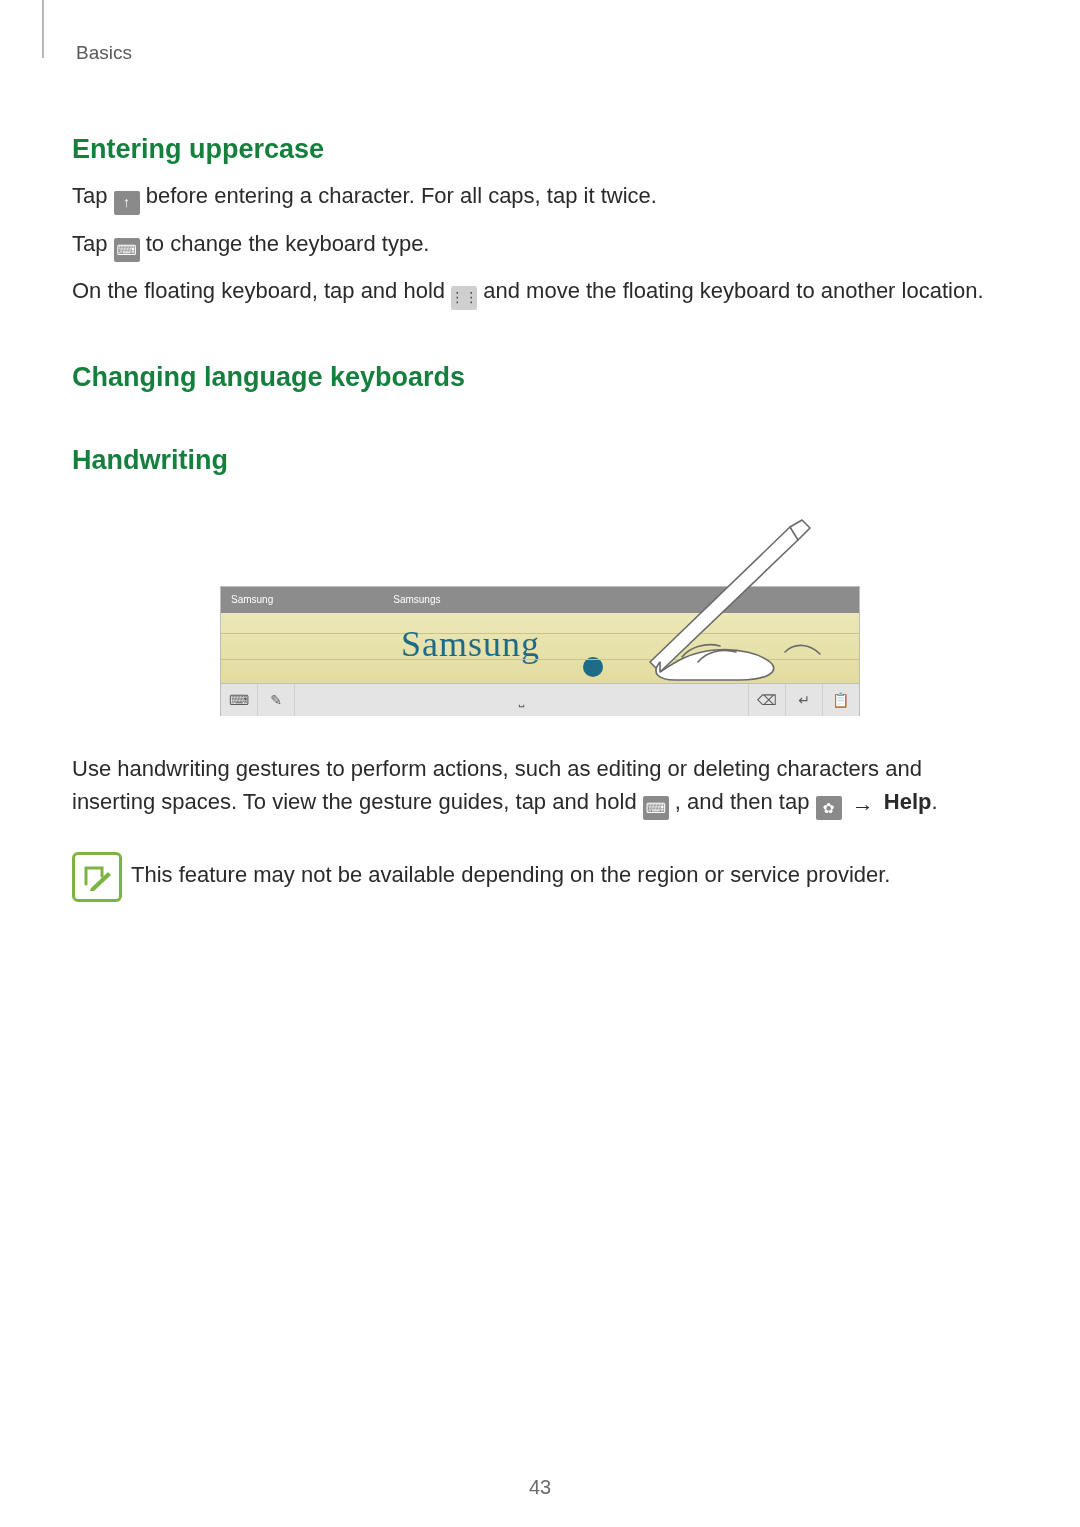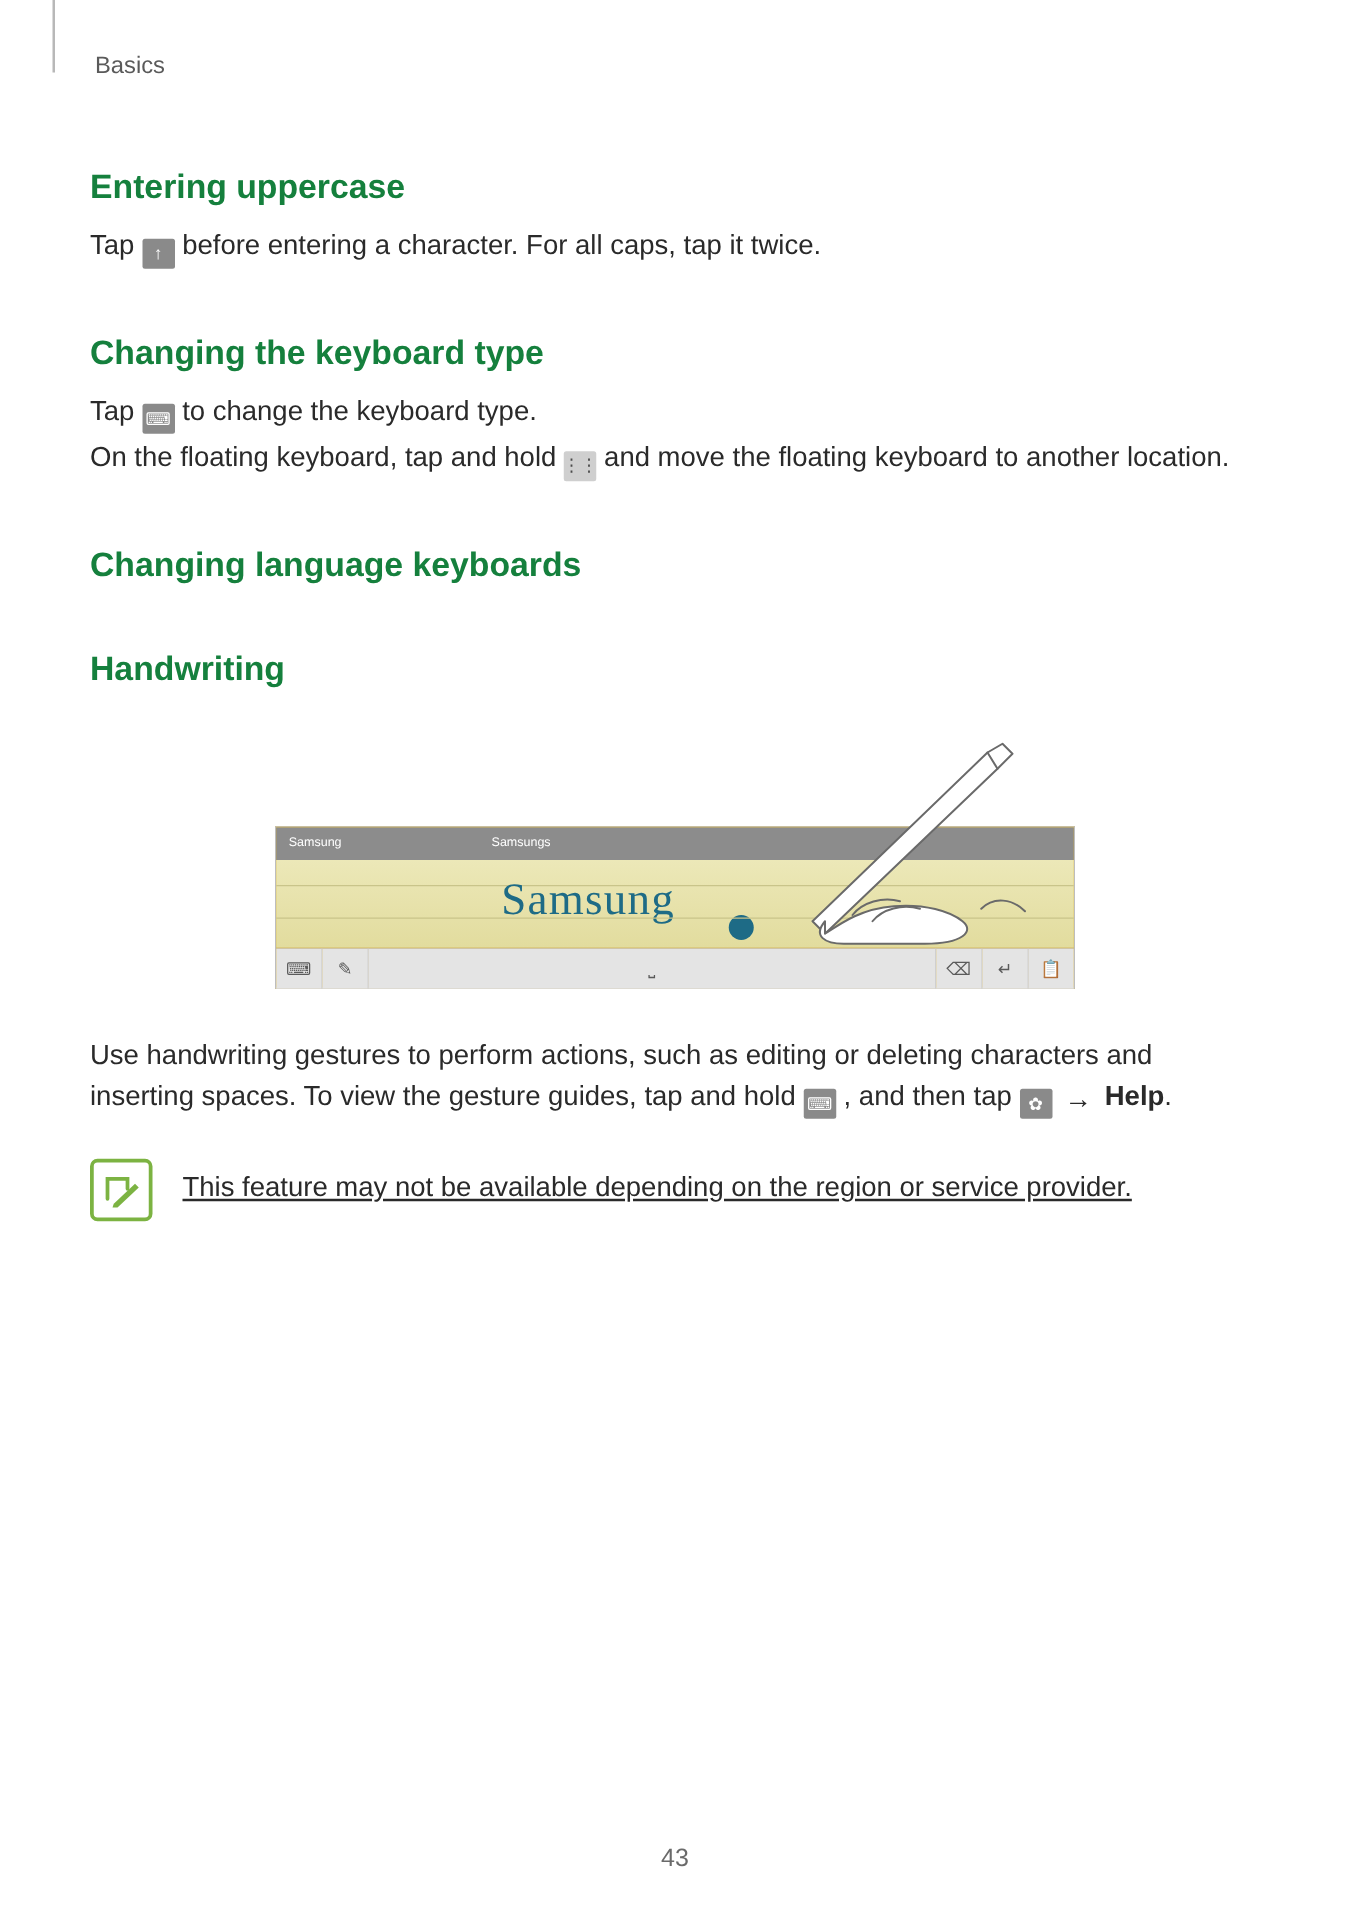--- a/index.html
+++ b/index.html
@@ -34,21 +34,21 @@
   h3 {
     font-size: 27px;
     font-weight: 700;
     color: #15803d;
     margin: 52px 0 14px 0;
   }
   h3.first { margin-top: 70px; }
   p {
     font-size: 22px;
     line-height: 1.5;
-    margin: 2px 0 0 0;
+    margin: 12px 0 0 0;
     color: #2a2a2a;
   }
   .icon-badge {
     display: inline-flex;
     align-items: center;
     justify-content: center;
     width: 26px;
     height: 24px;
     background: #8a8a8a;
     color: #fff;
@@ -174,22 +174,21 @@
     position:absolute;
     right: 10px;
     top: -4px;
     width: 230px;
     height: 170px;
   }
   .note-row {
     display: flex;
     align-items: flex-start;
     margin-top: 32px;
-    gap: 24px;
-    text-decoration: underline;
+    gap: 9px;
   }
   .note-icon {
     width: 44px;
     height: 44px;
     border: 3px solid #7cb342;
     border-radius: 6px;
     display:flex; align-items:center; justify-content:center;
     flex: 0 0 auto;
   }
   .note-text {
@@ -216,21 +215,20 @@
 
   <div class="breadcrumb">Basics</div>
 
   <h3 class="first">Entering uppercase</h3>
   <p>
     <span>Tap </span>
     <span class="icon-badge">↑</span>
     <span> before entering a character. For all caps, tap it twice.</span>
   </p>
 
-  <h3>Changing the keyboard type</h3>
   <p>
     <span>Tap </span>
     <span class="icon-badge">⌨</span>
     <span> to change the keyboard type.</span>
   </p>
   <p>
     <span>On the floating keyboard, tap and hold </span>
     <span class="icon-light">⋮⋮</span>
     <span> and move the floating keyboard to another location.</span>
   </p>

